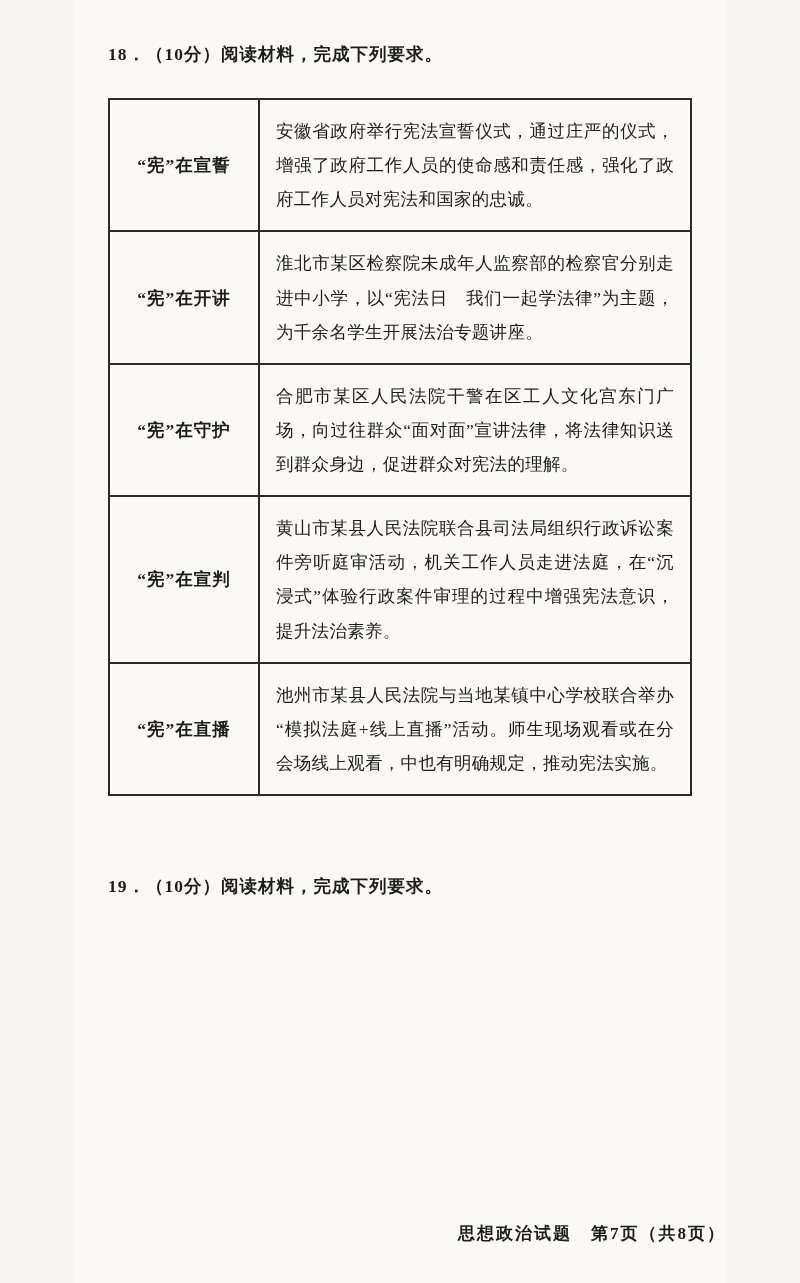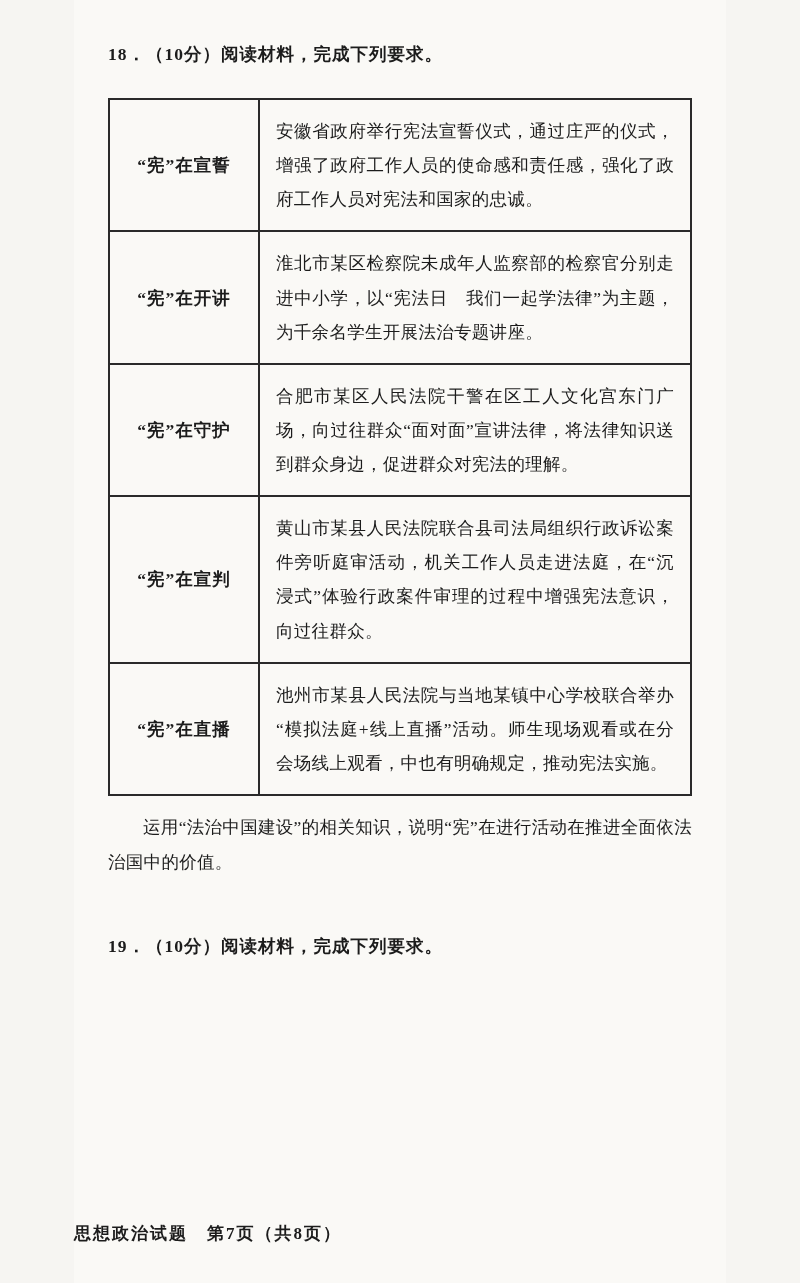--- a/index.html
+++ b/index.html
@@ -60,28 +60,28 @@
     letter-spacing: 0.3px;
   }
   .task-line {
     margin: 6px 0 0 0;
     text-indent: 2em;
     text-align: justify;
     line-height: 2.0;
     letter-spacing: 0.3px;
   }
   .q19-block {
-    margin-top: 52px;
+    margin-top: 76px;
   }
   .footer {
     position: absolute;
     bottom: 38px;
     left: 0;
     width: 100%;
-    text-align: left;
+    text-align: right;
     font-weight: bold;
     letter-spacing: 2px;
     font-size: 17px;
   }
 </style>
 </head>
 <body>
 
 <div class="page">
 
@@ -97,30 +97,29 @@
       <tr>
         <td class="label-cell">“宪”在开讲</td>
         <td class="content-cell">淮北市某区检察院未成年人监察部的检察官分别走进中小学，以“宪法日　我们一起学法律”为主题，为千余名学生开展法治专题讲座。</td>
       </tr>
       <tr>
         <td class="label-cell">“宪”在守护</td>
         <td class="content-cell">合肥市某区人民法院干警在区工人文化宫东门广场，向过往群众“面对面”宣讲法律，将法律知识送到群众身边，促进群众对宪法的理解。</td>
       </tr>
       <tr>
         <td class="label-cell">“宪”在宣判</td>
-        <td class="content-cell">黄山市某县人民法院联合县司法局组织行政诉讼案件旁听庭审活动，机关工作人员走进法庭，在“沉浸式”体验行政案件审理的过程中增强宪法意识，向过往群众。</td>
+        <td class="content-cell">黄山市某县人民法院联合县司法局组织行政诉讼案件旁听庭审活动，机关工作人员走进法庭，在“沉浸式”体验行政案件审理的过程中增强宪法意识，提升法治素养。</td>
       </tr>
       <tr>
         <td class="label-cell">“宪”在直播</td>
         <td class="content-cell">池州市某县人民法院与当地某镇中心学校联合举办“模拟法庭+线上直播”活动。师生现场观看或在分会场线上观看，中也有明确规定，推动宪法实施。</td>
       </tr>
     </tbody>
   </table>
 
-  <p class="task-line">运用“法治中国建设”的相关知识，说明“宪”在进行活动在推进全面依法治国中的价值。</p>
 
   <div class="q19-block">
     <div class="q-header">19．（10分）阅读材料，完成下列要求。</div>
 
 
   </div>
 
   <div class="footer">思想政治试题　第7页（共8页）</div>
 
 </div>

